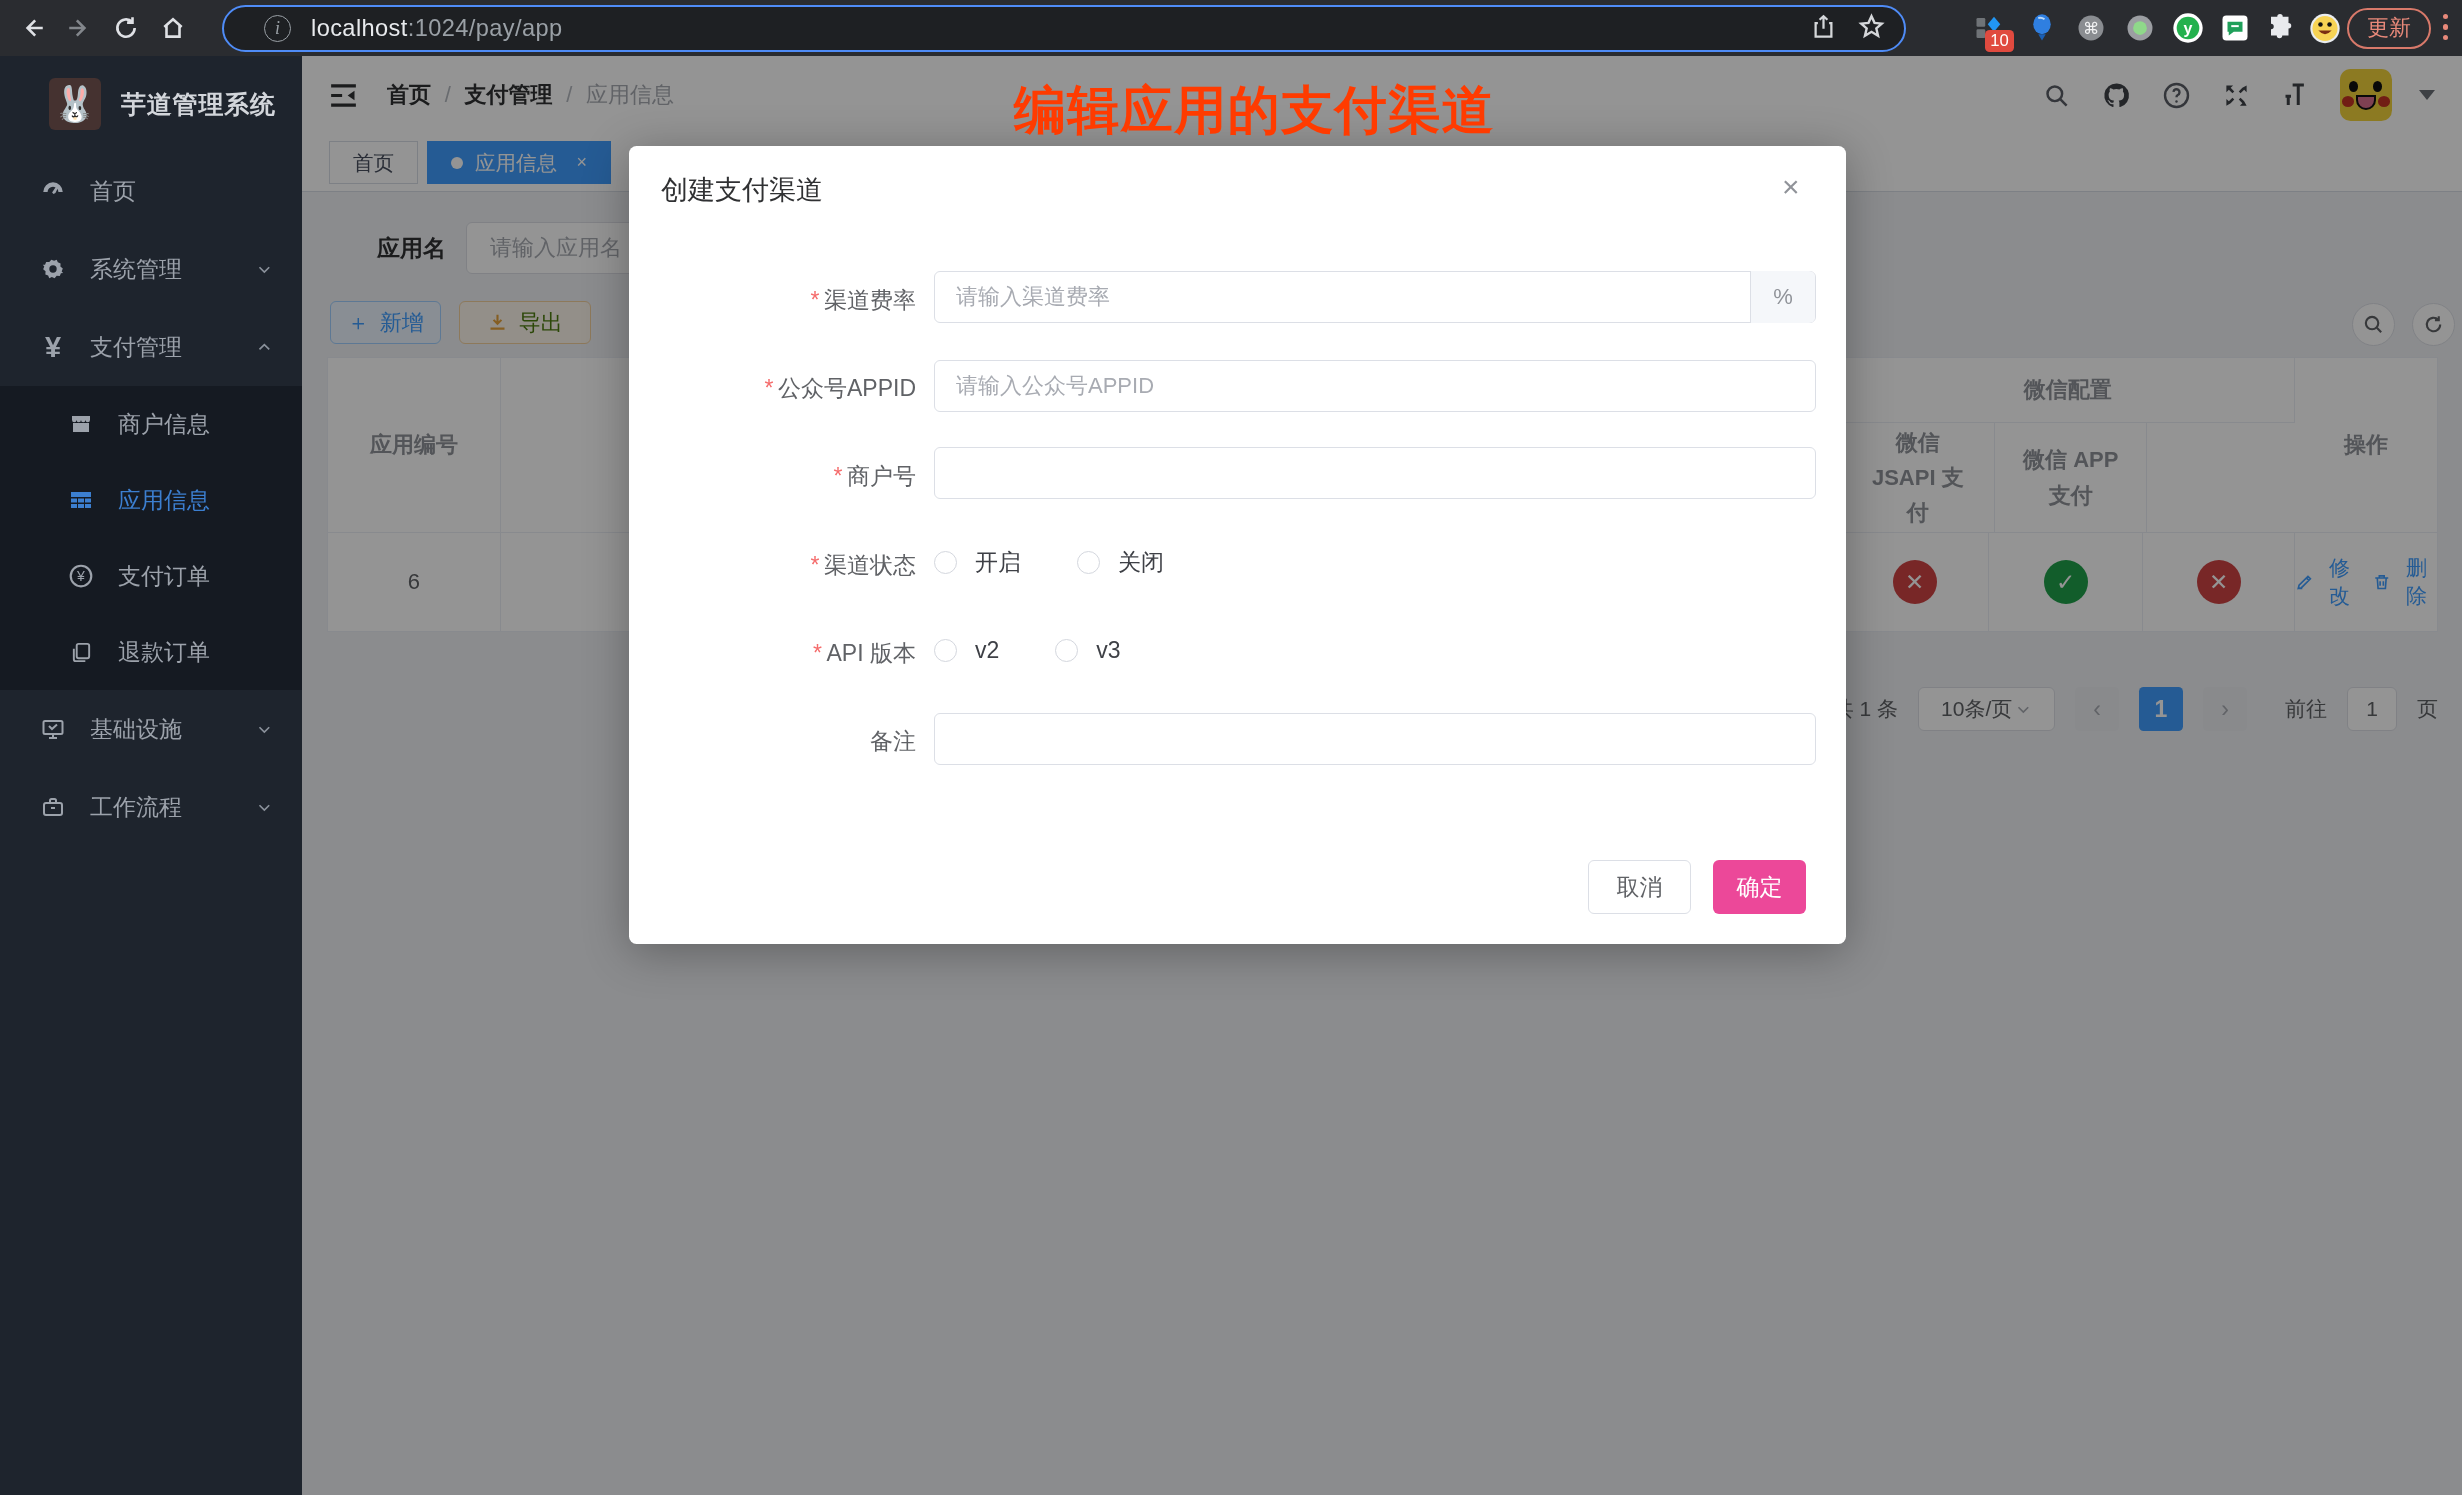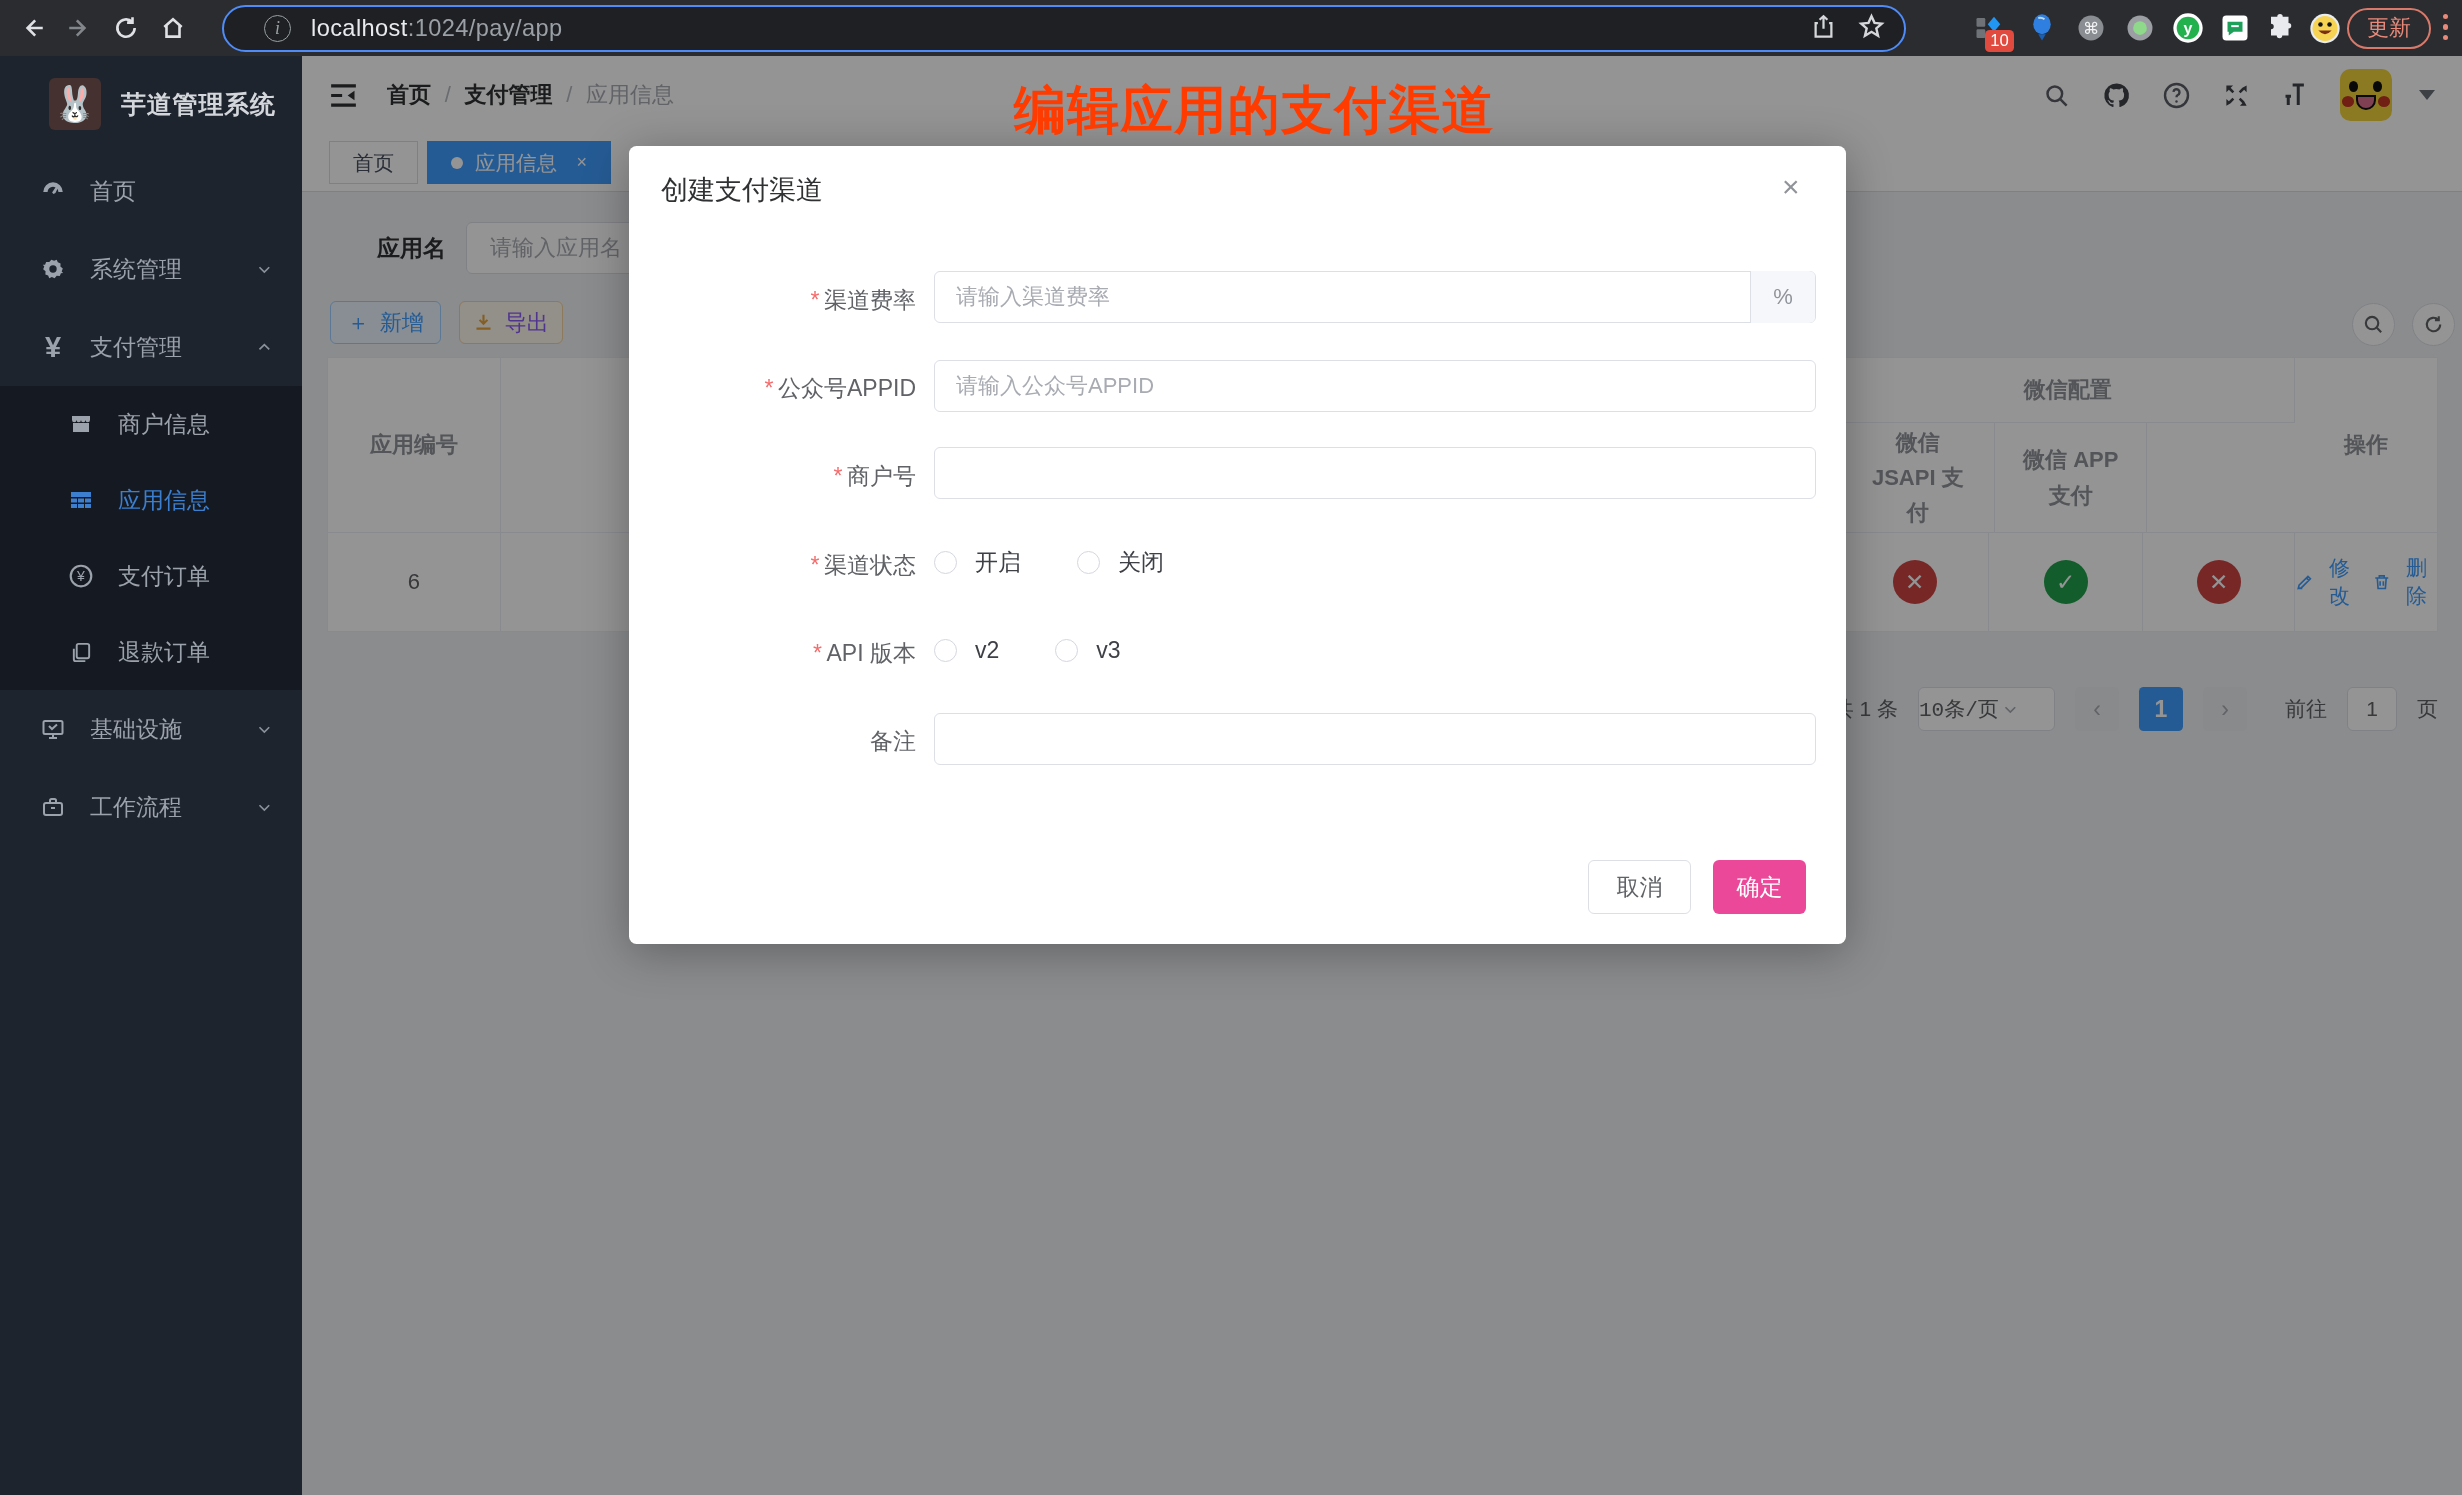--- a/index.html
+++ b/index.html
@@ -64,21 +64,21 @@
     display:flex; align-items:center; }
   .tag.active { background:#409eff; border-color:#409eff; color:#fff; gap:12px;}
   .tag .dot { width:12px; height:12px; border-radius:50%; background:#fff; }
   .tag .tclose { font-size:18px; margin-left:7.6px; }
 
   .search-label { position:absolute; left:53px; top:166px; width:91px; text-align:right; font-size:23px; font-weight:600; color:#303133; line-height:52px;}
   .search-input { position:absolute; left:164px; top:166px; width:681px; height:52px; background:#fff;
     border:1.5px solid #dcdfe6; border-radius:6px; font-size:22px; color:#a8abb2; padding-left:23px; line-height:49px;}
   .btn { position:absolute; height:43px; border-radius:6px; font-size:22px; display:flex; align-items:center; justify-content:center; gap:10.6px;}
   .btn-add { left:28px; top:245px; width:111px; background:#ecf5ff; border:1.5px solid #a0cfff; color:#409eff;}
-  .btn-export { left:157px; top:245px; width:104px; background:#fdf6ec; border:1.5px solid #f3d19e; color:#8b5cf6;}
+  .btn-export { left:157px; top:245px; width:132px; background:#fdf6ec; border:1.5px solid #f3d19e; color:#4d7c0f;}
   .circle-btn { position:absolute; top:247px; width:43px; height:43px; border-radius:50%; background:#fff;
     border:1.5px solid #dcdfe6; color:#606266; display:flex; align-items:center; justify-content:center;}
   .cb-search { left:2050px; } .cb-refresh { left:2110px; }
 
   
   .table { position:absolute; left:25px; top:301px; width:2111px; height:275px; background:#fff; border:1.5px solid #ebeef5; display:flex; flex-direction:column; font-size:22px;}
   .t-head { display:flex; height:175px; color:#909399; font-weight:600;}
   .t-cell { border-right:1.5px solid #ebeef5; display:flex; align-items:center; justify-content:center; text-align:center;}
   .t-group { display:flex; flex-direction:column; }
   .t-group-top { height:65px; border-bottom:1.5px solid #ebeef5; display:flex; align-items:center; justify-content:center; border-right:1.5px solid #ebeef5;}
@@ -86,21 +86,21 @@
   .t-group-bottom .t-cell { padding:0 20px; line-height:1.6;}
   .t-row { display:flex; height:99px; border-top:1.5px solid #ebeef5; color:#606266;}
   .w1{width:173px;} .w2{width:337px;} .wsp{width:1004px;} .w4{width:148px;} .w5{width:154px;} .w6{width:152px;} .w7{width:142px; border-right:none;}
   .status-circle { width:44px; height:44px; border-radius:50%; color:#fff; font-size:23px; display:flex; align-items:center; justify-content:center;}
   .st-off { background:#cf4444; } .st-on { background:#1fa04a; }
   .op-link { color:#409eff; font-size:21px; display:flex; align-items:center; gap:4.6px; }
   .t-row .t-cell.ops { gap:12px; }
 
   
   .pagination { position:absolute; left:0; top:630px; width:2136px; height:46px; display:flex; align-items:center; justify-content:flex-end; gap:20px; font-size:21px; color:#606266;}
-  .pg-select { width:137px; height:44px; border:1.5px solid #dcdfe6; border-radius:6px; background:#fff; display:flex; align-items:center; justify-content:flex-start; gap:3px; color:#606266;font-family:Liberation Mono, monospace;}
+  .pg-select { width:137px; height:44px; border:1.5px solid #dcdfe6; border-radius:6px; background:#fff; display:flex; align-items:center; justify-content:center; gap:3px; color:#606266;}
   .pg-btn { width:44px; height:44px; border-radius:4.6px; background:#eceef2; display:flex; align-items:center; justify-content:center; color:#a8abb2; font-size:23px;}
   .pg-page { background:#2468a2; background:#409eff; color:#fff; font-weight:600;}
   .pg-input { width:50px; height:44px; border:1.5px solid #dcdfe6; border-radius:6px; background:#fff; text-align:center; font-size:21px; color:#606266; line-height:41px;}
 
   
   .overlay { position:absolute; inset:0; background:rgba(0,0,0,0.42); z-index:10;}
   .annotation { position:absolute; left:684px; top:76px; width:1141px; text-align:center; z-index:40;
     font-size:52px; font-weight:bold; color:#ff3b00; letter-spacing:1.5px;}
   .modal { position:absolute; left:629px; top:146px; width:1217px; height:798px; background:#fff; border-radius:7.6px;
     z-index:30; box-shadow:0 7.6px 46px rgba(0,0,0,.3);}

